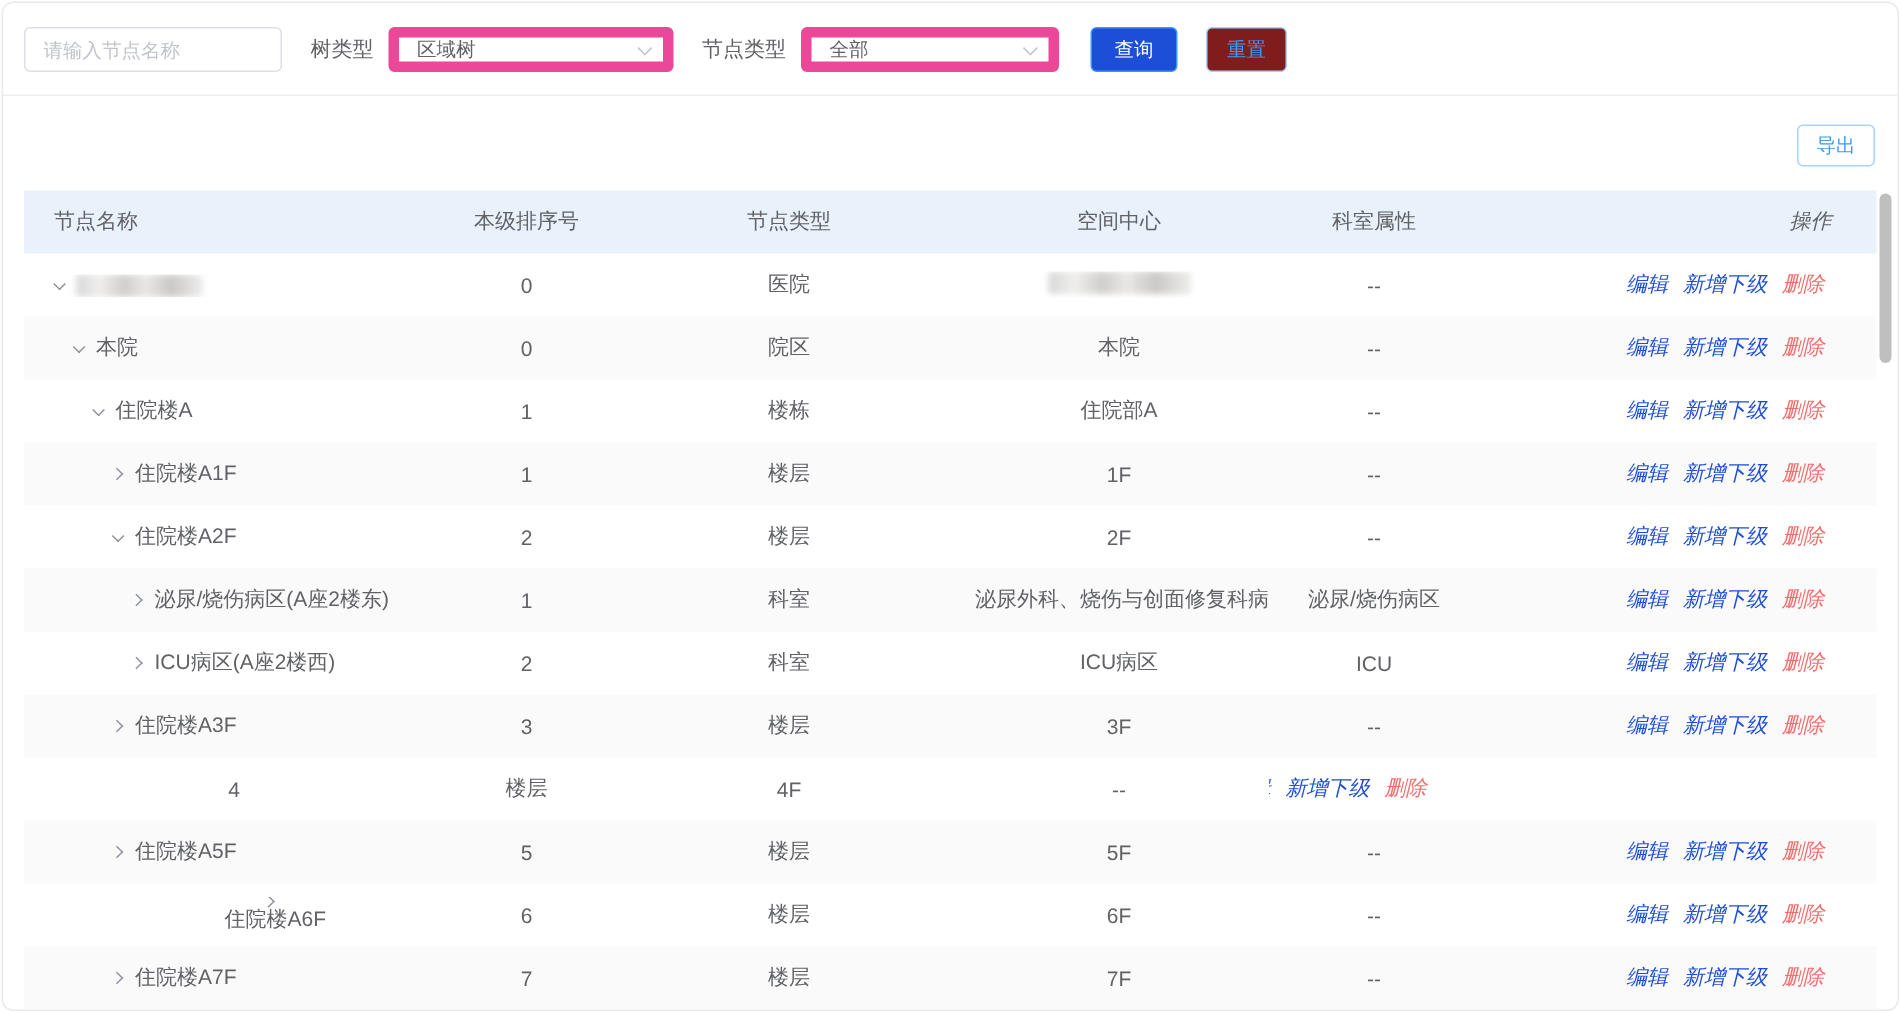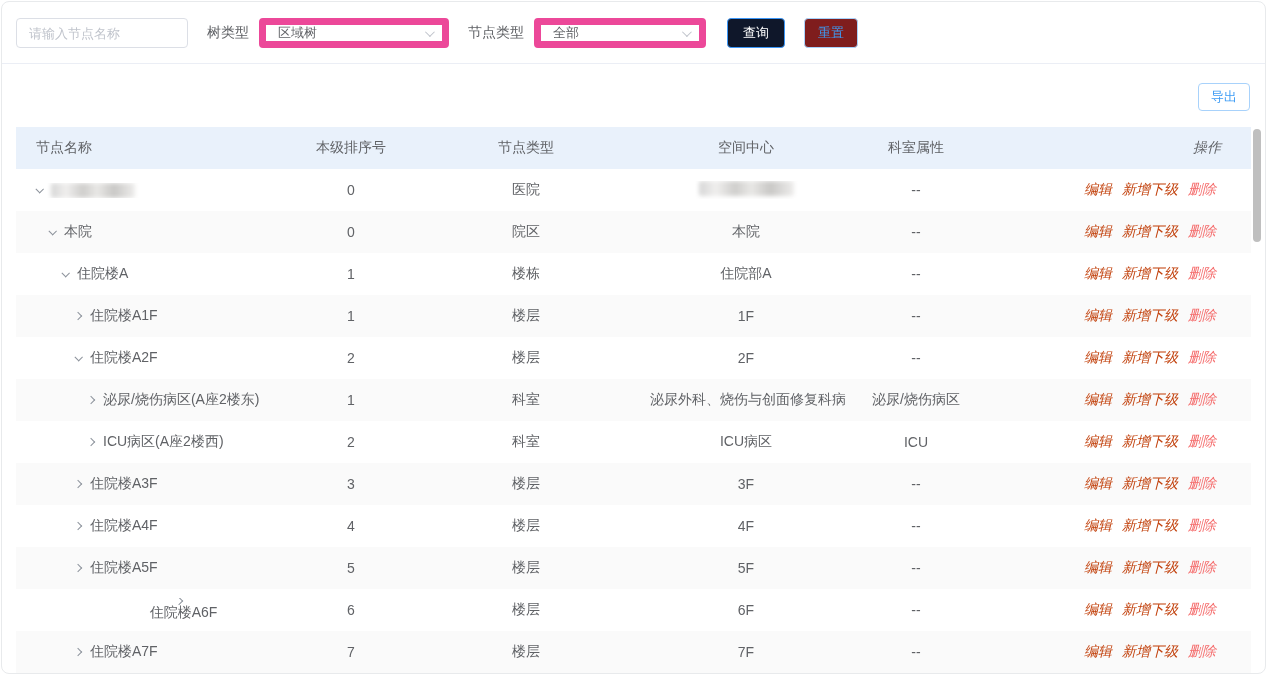--- a/index.html
+++ b/index.html
@@ -23,21 +23,21 @@
   .select {
     height:30px; border:7px solid #ec4899; border-radius:4px; background:#fff;
     display:flex; align-items:center; justify-content:space-between;
     padding:0 10px 0 12px; font-size:13px; color:#606266; cursor:pointer;
   }
   .select.w1 { width:190px; }
   .select.w2 { width:172px; }
   .chev { width:7px; height:7px; border-right:1.4px solid #c0c4cc; border-bottom:1.4px solid #c0c4cc; transform:rotate(45deg) translateY(-2px); }
 
   .btn { height:30px; border-radius:4px; font-size:13px; cursor:pointer; font-family:inherit; }
-  .btn-primary { margin-left:21px; padding:0 15px; background:#0f172a; border:1px solid #3b96f7; color:#fff; }
+  .btn-primary { margin-left:21px; padding:0 15px; background:#1d4ed8; border:1px solid #3b96f7; color:#fff; }
   .btn-plain { margin-left:19px; padding:0 13px; background:#7f1d1d; border:1px solid #a8d2fb; color:#3d9cf5; }
 
   
   .toolbar { display:flex; justify-content:flex-end; padding:19px 15px 0 15px; }
   .btn-export { height:28px; padding:0 12px; background:#fff; border:1px solid #a8d2fb; border-radius:4px; color:#3d9cf5; font-size:13px; cursor:pointer; font-family:inherit; }
 
   
   .table { margin:16px 14px 0 14px; font-size:14px; }
   .tr { display:grid; grid-template-columns:280px 110px 240px 200px 140px 1fr; align-items:center; min-height:42px; }
   .thead { background:#e9f1fb; color:#50555c; font-weight:500; }
@@ -50,21 +50,21 @@
   .caret { flex:0 0 auto; width:6px; height:6px; border-right:1.3px solid #8d939c; border-bottom:1.3px solid #8d939c; margin-right:9px; cursor:pointer; }
   .caret.down  { transform:rotate(45deg) translateY(-1px); }
   .caret.right { transform:rotate(-45deg); }
 
   .redact { display:inline-block; height:15px; border-radius:2px; filter:blur(2.2px);
     background:linear-gradient(90deg,#d6d6d6 0%,#f0efee 18%,#cfcecc 38%,#e9e8e6 55%,#c9c8c6 75%,#eeedec 100%); }
   .redact.name  { width:84px; }
   .redact.space { width:95px; }
 
   .ops-link { text-decoration:none; font-size:14px; margin:0 5px; cursor:pointer; }
-  .ops-link.blue { color:#c2410c; }
+  .ops-link.blue { color:#1d4ed8; }
   .ops-link.red  { color:#f56c6c;text-align:right; }
 
   
   .scroll-thumb { position:absolute; top:127px; right:4px; width:8px; height:113px; background:#bfbfbf; border-radius:4px; }
 </style>
 </head>
 <body>
 
 <div class="page">
 
@@ -212,24 +212,20 @@
           <div class="td">楼层</div>
           <div class="td">3F</div>
           <div class="td">--</div>
           <div class="td td-ops">
             <a class="ops-link blue">编辑</a>
             <a class="ops-link blue">新增下级</a>
             <a class="ops-link red">删除</a>
           </div>
         </div>
         <div class="tr row">
-          <div class="td td-name" style="padding-left: 59px;">
-            <span class="caret right"></span>
-            <span>住院楼A4F</span>
-          </div>
           <div class="td">4</div>
           <div class="td">楼层</div>
           <div class="td">4F</div>
           <div class="td">--</div>
           <div class="td td-ops">
             <a class="ops-link blue">编辑</a>
             <a class="ops-link blue">新增下级</a>
             <a class="ops-link red">删除</a>
           </div>
         </div>

